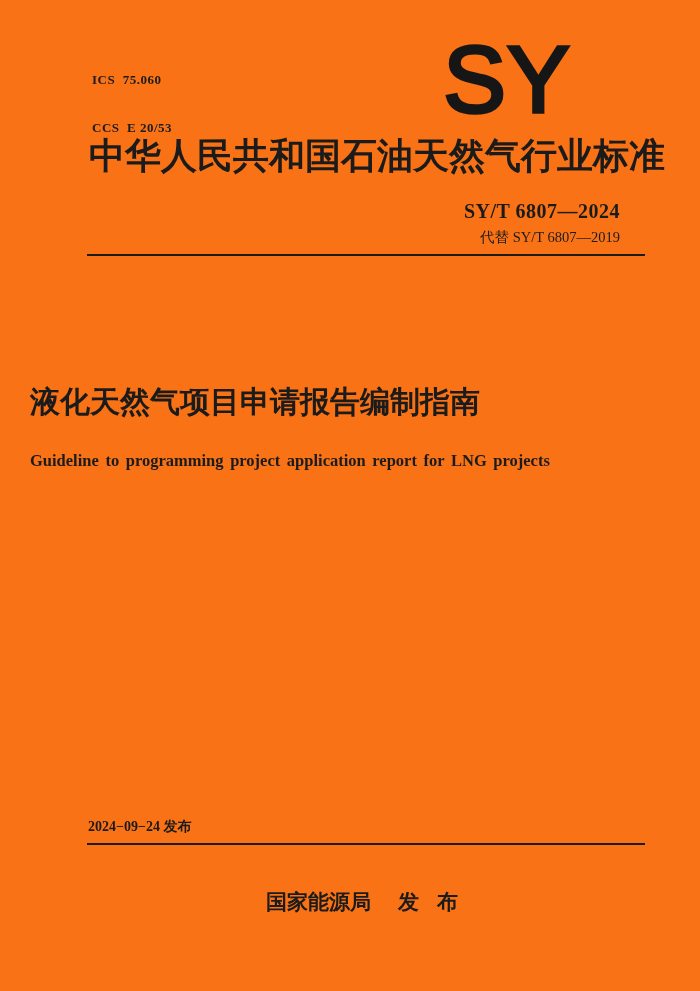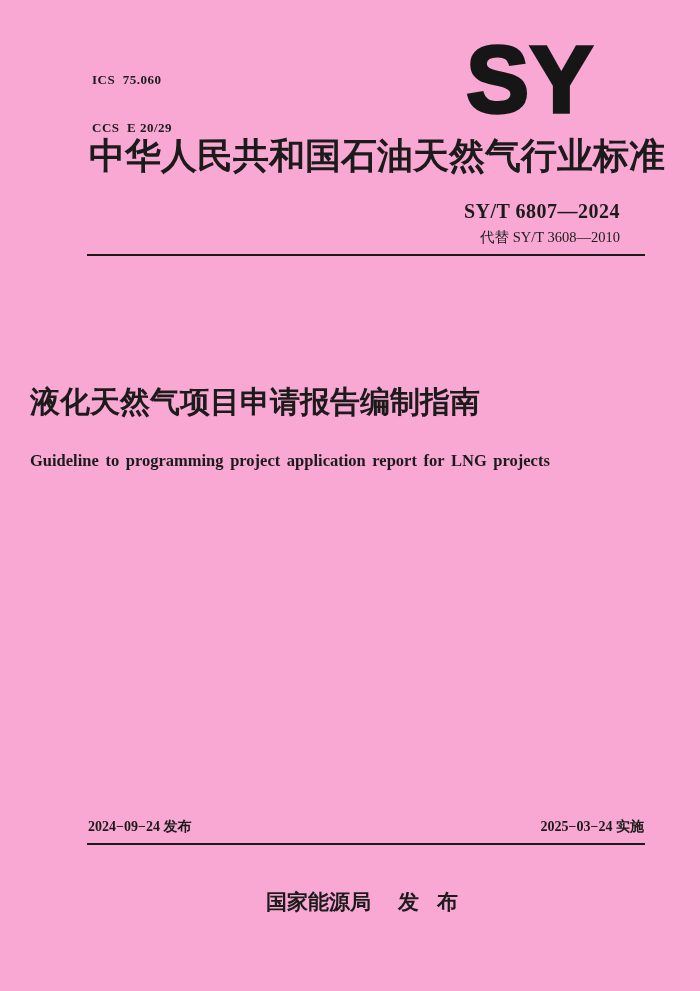--- a/index.html
+++ b/index.html
@@ -5,48 +5,48 @@
   html, body {
     margin: 0;
     padding: 0;
     background: #e8e8e8;
   }
   .page {
     position: relative;
     width: 700px;
     height: 991px;
     margin: 0 auto;
-    background: #f9a8d4;
+    background: #f97316;
     color: #1b1b1b;
     overflow: hidden;
     font-family: "Liberation Serif", serif;
   }
   .abs { position: absolute; }
 
   .ics-block {
     left: 92px;
     top: 40px;
     font-family: "Liberation Serif", serif;
     font-weight: bold;
     font-size: 13px;
     line-height: 16px;
     letter-spacing: 0.5px;
     white-space: pre;
   }
 
   .sy-logo {
-    left: 445px;
+    left: 422px;
     top: 34px;
     width: 170px;
     height: 92px;
     display: flex;
     align-items: center;
     justify-content: center;
     font-family: "Liberation Sans", sans-serif;
-    font-weight: bold;
+    font-weight: normal;
     font-size: 94px;
     line-height: 1;
     letter-spacing: 1px;
     color: #161616;
     -webkit-text-stroke: 3.5px #161616;
   }
 
   .header-title {
     left: 89px;
     top: 136px;
@@ -141,40 +141,39 @@
   }
   .issuer-action { letter-spacing: 6px; }
 </style>
 </head>
 <body>
 
 <div class="page">
 
   <div class="abs ics-block">
     <div>ICS  75.060</div>
-    <div>CCS  E 20/29</div>
+    <div>CCS  E 20/53</div>
   </div>
 
   <div class="abs sy-logo">SY</div>
 
   <div class="abs header-title">中华人民共和国石油天然气行业标准</div>
 
   <div class="abs std-number">SY/T  6807—2024</div>
 
-  <div class="abs replaces-note">代替 SY/T  3608—2010</div>
+  <div class="abs replaces-note">代替 SY/T  6807—2019</div>
 
   <div class="abs rule rule-top"></div>
 
   <div class="abs doc-title-cn">液化天然气项目申请报告编制指南</div>
 
   <div class="abs doc-title-en">Guideline  to  programming  project  application  report  for  LNG  projects</div>
 
   <div class="abs date-row">
     <span>2024−09−24 发布</span>
-    <span>2025−03−24 实施</span>
   </div>
 
   <div class="abs rule rule-bottom"></div>
 
   <div class="abs issuer-row">
     <span>国家能源局</span>
     <span class="issuer-action">发 布</span>
   </div>
 
 </div>

